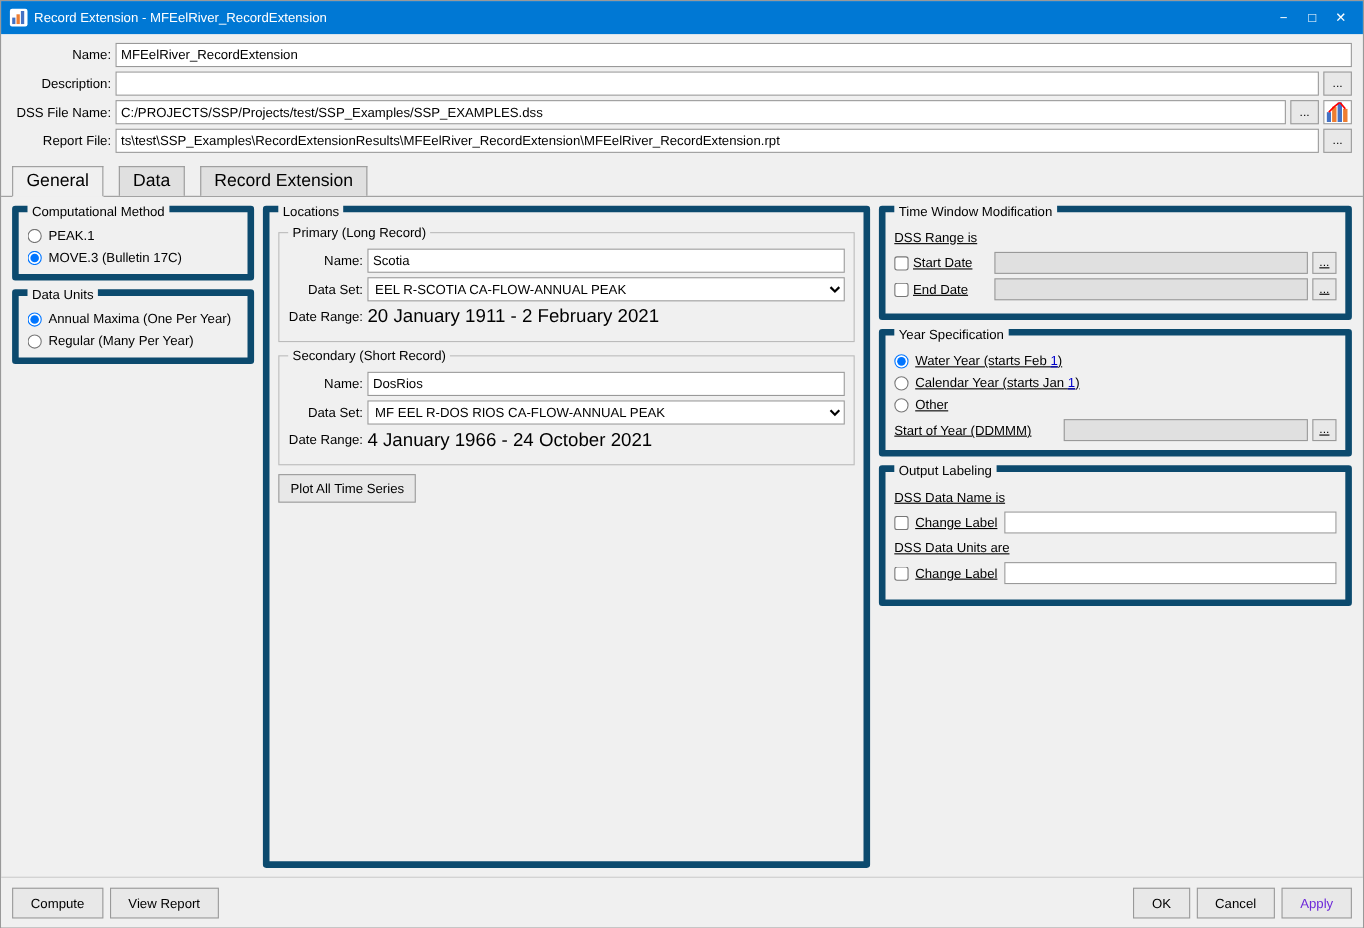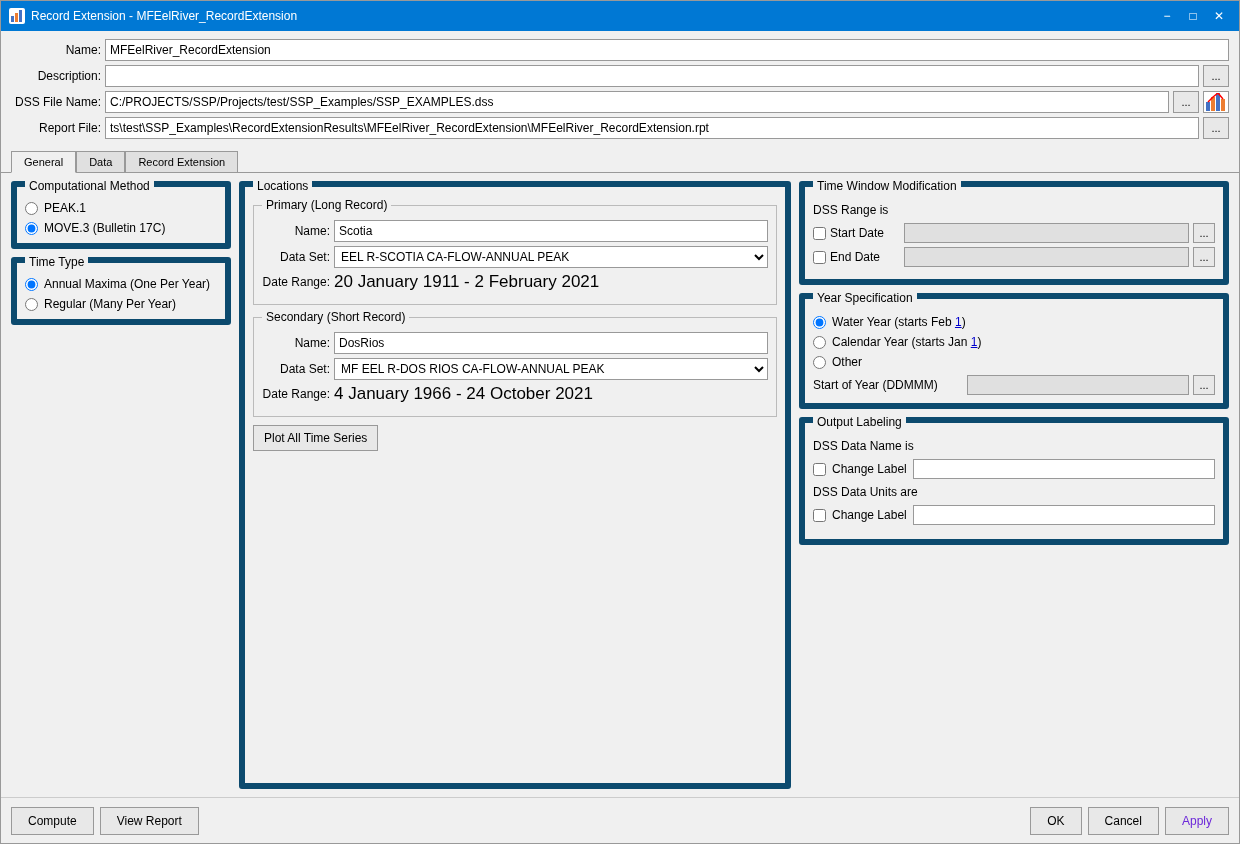--- a/index.html
+++ b/index.html
@@ -113,22 +113,22 @@
       border-bottom: 1px solid #999;
       padding: 0 10px;
       flex-shrink: 0;
     }
     .tab {
       padding: 4px 12px;
       border: 1px solid #999;
       border-bottom: none;
       background: #e0e0e0;
       cursor: pointer;
-      margin-right: 0;
-      font-size: 11px;
+      margin-right: 14px;
+      font-size: 16px;
     }
     .tab.active {
       background: #f0f0f0;
       border-bottom: 1px solid #f0f0f0;
       margin-bottom: -1px;
     }
     .main-content {
       flex: 1;
       padding: 8px 10px;
       display: flex;
@@ -161,20 +161,21 @@
       display: flex;
       flex-direction: column;
       gap: 8px;
     }
     .right-col {
       width: 430px;
       flex-shrink: 0;
       display: flex;
       flex-direction: column;
       gap: 8px;
+      text-decoration: underline;
     }
     .radio-row {
       display: flex;
       align-items: center;
       gap: 6px;
       margin-bottom: 6px;
     }
     .radio-row:last-child { margin-bottom: 0; }
     input[type="radio"], input[type="checkbox"] {
       cursor: pointer;
@@ -399,21 +400,21 @@
             <label for="move1">PEAK.1</label>
           </div>
           <div class="radio-row">
             <input type="radio" name="comp_method" id="move3" checked="" style="">
             <label for="move3">MOVE.3 (Bulletin 17C)</label>
           </div>
         </div>
       </div>
 
       <div class="panel-group">
-        <span class="panel-group-title">Time Type</span>
+        <span class="panel-group-title">Data Units</span>
         <div style="padding-top:6px;">
           <div class="radio-row">
             <input type="radio" name="data_type" id="annual" checked="" style="">
             <label for="annual">Annual Maxima (One Per Year)</label>
           </div>
           <div class="radio-row">
             <input type="radio" name="data_type" id="regular" style="">
             <label for="regular">Regular (Many Per Year)</label>
           </div>
         </div>

